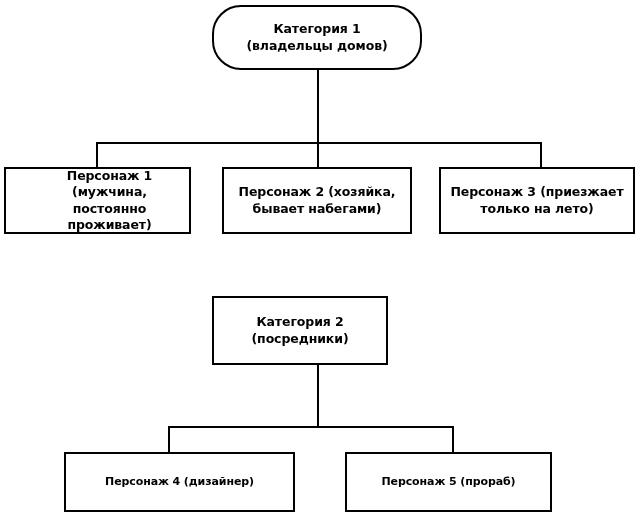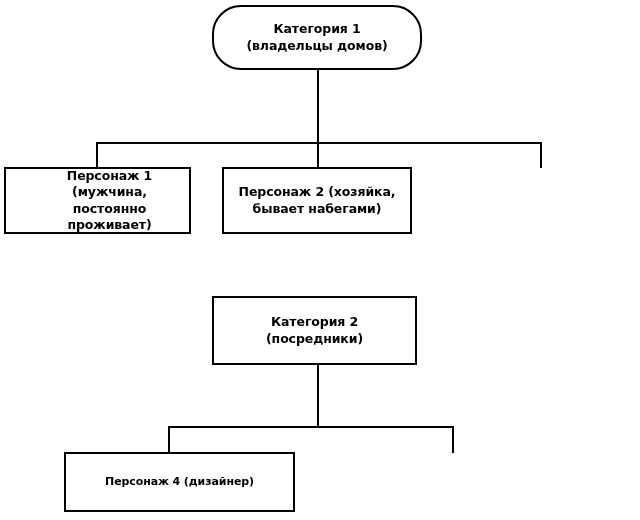--- a/index.html
+++ b/index.html
@@ -73,31 +73,38 @@
   <div class="node" style="left:4px; top:167px; width:187px; height:67px;padding-left:24px;">
     <span class="label">Персонаж 1 (мужчина,
 постоянно проживает)</span>
   </div>
 
   <div class="node" style="left:222px; top:167px; width:190px; height:67px;">
     <span class="label">Персонаж 2 (хозяйка,
 бывает набегами)</span>
   </div>
 
+  <div class="node" style="left:439px; top:167px; width:196px; height:67px;">
+    <span class="label">Персонаж 3 (приезжает
+только на лето)</span>
+  </div>
 
-  <div class="node" style="left:212px; top:296px; width:205px; height:69px;">
+  <div class="node" style="left:212px; top:296px; width:176px; height:69px;">
     <span class="label">Категория 2
 (посредники)</span>
   </div>
 
   <div class="vline" style="left:317px; top:364px; height:64px;"></div>
 
   <div class="hline" style="left:168px; top:426px; width:286px;"></div>
 
   <div class="vline" style="left:168px; top:426px; height:27px;"></div>
   <div class="vline" style="left:452px; top:426px; height:27px;"></div>
 
   <div class="node wide" style="left:64px; top:452px; width:231px; height:60px;">
     <span class="label">Персонаж 4 (дизайнер)</span>
   </div>
 
+  <div class="node wide" style="left:345px; top:452px; width:207px; height:60px;">
+    <span class="label">Персонаж 5 (прораб)</span>
+  </div>
 
 </div>
 
 </body></html>

